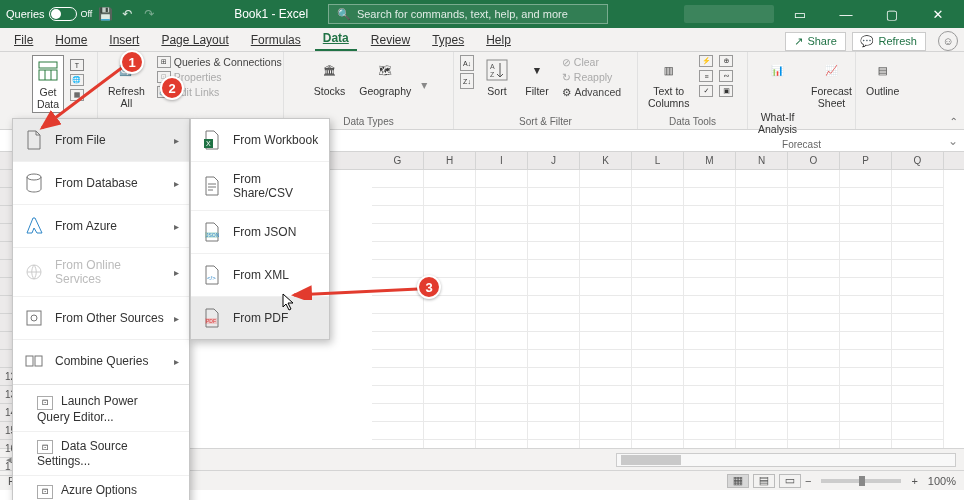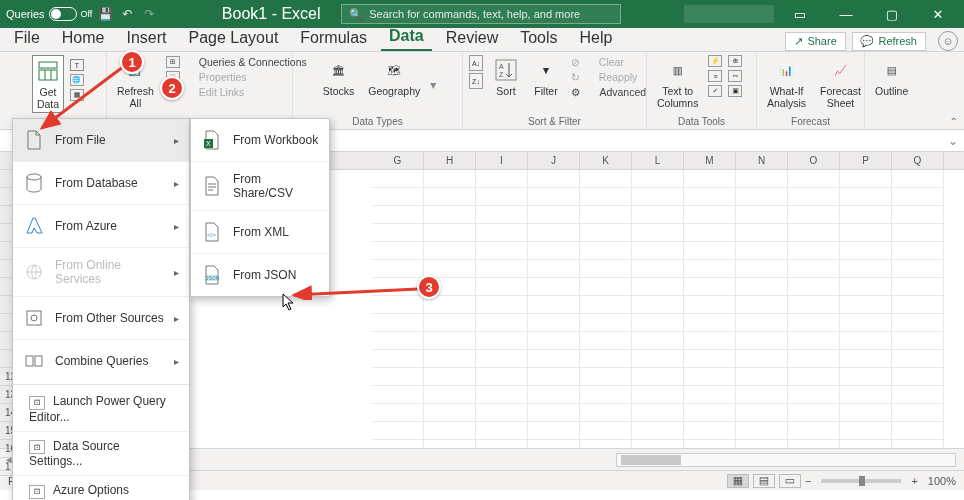--- a/index.html
+++ b/index.html
@@ -7,64 +7,64 @@
 
 
 .titlebar { height: 28px; background: #217346; color: #fff; display: flex; align-items: center; padding: 0 6px; }
 .titlebar .left { display: flex; align-items: center; gap: 4px; }
 .titlebar .center { flex: 1; display: flex; align-items: center; justify-content: center; gap: 20px; }
 .titlebar .right { display: flex; align-items: center; gap: 6px; }
 .autosave { display: flex; align-items: center; gap: 4px; font-size: 11px; }
 .toggle { width: 28px; height: 14px; border: 1px solid #fff; border-radius: 8px; position: relative; }
 .toggle::after { content: ""; position: absolute; left: 1px; top: 1px; width: 10px; height: 10px; background: #fff; border-radius: 50%; }
 .qat-icon { width: 18px; height: 18px; display: flex; align-items: center; justify-content: center; color: #fff; opacity: 0.85; }
-.title-text { font-size: 16px; }
+.title-text { font-size: 12px; }
 .searchbox { display: flex; align-items: center; gap: 6px; background: rgba(255,255,255,0.08); border: 1px solid rgba(255,255,255,0.35); padding: 2px 8px; width: 280px; height: 20px; font-size: 11px; color: #fff; }
 .searchbox input { background: transparent; border: none; color: #fff; font-size: 11px; flex: 1; outline: none; }
 .searchbox input::placeholder { color: rgba(255,255,255,0.85); }
 .userbox { width: 90px; height: 18px; background: rgba(255,255,255,0.12); border-radius: 2px; }
 .winbtn { width: 40px; height: 28px; display: flex; align-items: center; justify-content: center; font-size: 13px; }
 
 
 .tabs { height: 24px; background: #f3f2f1; display: flex; align-items: flex-end; padding: 0 6px; gap: 6px; border-bottom: 1px solid #d4d4d4; }
-.tab { padding: 4px 8px; font-size: 16px; color: #333; cursor: pointer; }
+.tab { padding: 4px 8px; font-size: 12px; color: #333; cursor: pointer; text-decoration: underline; }
 .tab.active { color: #217346; border-bottom: 2px solid #217346; font-weight: 600; }
 .tabs-right { margin-left: auto; display: flex; gap: 6px; align-items: center; }
 .share-btn { border: 1px solid #cbcbcb; padding: 2px 8px; font-size: 11px; color: #217346; background:#fff; display:flex; align-items:center; gap:4px;}
 .smiley { width: 20px; height: 20px; border: 1px solid #999; border-radius: 50%; display:flex;align-items:center;justify-content:center;font-size:11px;color:#666;margin-left:6px;}
 
 
 .ribbon { height: 78px; background: #f3f2f1; border-bottom: 1px solid #d4d4d4; display: flex; position: relative; }
 .rgroup { border-right: 1px solid #e1e1e1; padding: 3px 6px 2px; display: flex; flex-direction: column; justify-content: space-between; }
 .rgroup-body { display: flex; gap: 6px; align-items: flex-start; flex: 1; }
 .rgroup-label { font-size: 10px; color: #666; text-align: center; margin-top: 2px; }
 .bigbtn { display: flex; flex-direction: column; align-items: center; gap: 2px; padding: 2px 4px; cursor: pointer; font-size: 10.5px; text-align: center; }
 .bigbtn .ico { width: 26px; height: 26px; display:flex;align-items:center;justify-content:center; }
 .stack { display: flex; flex-direction: column; gap: 1px; font-size: 10.5px; }
-.stack-item { display: flex; align-items: center; gap: 19px; padding: 1px 2px; color: #444; white-space: nowrap; }
+.stack-item { display: flex; align-items: center; gap: 3px; padding: 1px 2px; color: #444; white-space: nowrap; }
 .stack-item.disabled { color: #aaa; }
 .mini-ico { width: 14px; height: 12px; display:inline-flex;align-items:center;justify-content:center; border:1px solid #999; font-size:7px;}
 .ribbon-collapse { position: absolute; right: 6px; bottom: 2px; font-size: 10px; color: #666; cursor: pointer; }
 
 
 .getdata-grp { padding-left: 4px; }
 .getdata-btn { border: 1px solid #888; background:#fff; padding: 2px;}
 
 
 .menu { position: absolute; background: #fff; border: 1px solid #c7c7c7; box-shadow: 2px 3px 8px rgba(0,0,0,0.25); z-index: 50; font-size: 12px; }
 .menu1 { left: 12px; top: 118px; width: 178px; }
 .menu2 { left: 190px; top: 118px; width: 140px; }
 .menu-item { display: flex; align-items: center; padding: 10px 10px; gap: 10px; cursor: pointer; border-bottom: 1px solid #f0f0f0; position: relative; }
 .menu-item:last-child { border-bottom: none; }
 .menu-item:hover, .menu-item.hovered { background: #eaeaea; }
 .menu-item.disabled { color: #bbb; }
 .menu-ico { width: 22px; height: 22px; display:flex;align-items:center;justify-content:center; flex-shrink:0; }
 .menu-arrow { margin-left: auto; font-size: 10px; color: #666; }
 .menu-sep { height: 1px; background: #e3e3e3; margin: 2px 0; }
-.menu-plain { padding: 7px 16px; font-size: 12px; cursor:pointer; }
+.menu-plain { padding: 7px 24px; font-size: 12px; cursor:pointer; }
 .menu-plain + .menu-plain { border-top: 1px solid #f0f0f0; }
 
 
 .badge { position: absolute; width: 24px; height: 24px; background: #e23b2e; border: 2px solid #fff; border-radius: 50%; color: #fff; font-weight: bold; display: flex; align-items: center; justify-content: center; font-size: 13px; z-index: 90; box-shadow: 0 1px 3px rgba(0,0,0,0.3); }
 svg.arrow { position: absolute; z-index: 80; pointer-events: none; }
 
 
 .fbar { height: 22px; border-bottom: 1px solid #d4d4d4; display:flex; align-items:center; background:#fff; }
 .fbar .namebox { width: 48px; border-right:1px solid #d4d4d4; padding: 0 4px; font-size:11px;}
 .fbar .fx { padding: 0 6px; font-style: italic; color:#888; font-size:11px; border-right:1px solid #d4d4d4;}
@@ -129,37 +129,37 @@
 </div>
 
 <div class="tabs">
   <span class="tab">File</span>
   <span class="tab">Home</span>
   <span class="tab">Insert</span>
   <span class="tab">Page Layout</span>
   <span class="tab">Formulas</span>
   <span class="tab active">Data</span>
   <span class="tab">Review</span>
-  <span class="tab">Tools</span>
+  <span class="tab">Types</span>
   <span class="tab">Help</span>
   <div class="tabs-right">
     <span class="share-btn">
         <span style="color:#217346;">↗</span>
         <span>Share</span>
       </span>
     <span class="share-btn">
         <span style="color:#217346;">💬</span>
         <span>Refresh</span>
       </span>
     <span class="smiley">☺</span>
   </div>
 </div>
 
 <div class="ribbon">
-  <div class="rgroup getdata-grp" style="width:107px;padding-left:32px;">
+  <div class="rgroup getdata-grp" style="width:98px;padding-left:32px;">
     <div class="rgroup-body">
       <div class="bigbtn getdata-btn">
         <span class="ico">
           <svg width="24" height="24">
               <rect x="3" y="3" width="18" height="6" fill="none" stroke="#2a7a3f"></rect>
               <rect x="3" y="11" width="18" height="10" fill="none" stroke="#2a7a3f"></rect>
               <line x1="9" y1="11" x2="9" y2="21" stroke="#2a7a3f"></line>
               <line x1="15" y1="11" x2="15" y2="21" stroke="#2a7a3f"></line>
             </svg>
         </span>
@@ -270,21 +270,21 @@
         <span class="mini-ico">▣</span>
       </div>
     </div>
     <div class="rgroup-label">Data Tools</div>
   </div>
 
   <div class="rgroup" style="width:108px;">
     <div class="rgroup-body">
       <div class="bigbtn">
         <span class="ico">📊</span>
-        <span style="white-space:pre-line;">What-If
+        <span style="white-space:pre-line;margin-top:26px;">What-If
 Analysis</span>
       </div>
       <div class="bigbtn">
         <span class="ico">📈</span>
         <span style="white-space:pre-line;">Forecast
 Sheet</span>
       </div>
     </div>
     <div class="rgroup-label">Forecast</div>
   </div>
@@ -666,34 +666,44 @@
             <line x1="6" y1="12" x2="14" y2="12" stroke="#777"></line>
             <line x1="6" y1="15" x2="11" y2="15" stroke="#777"></line>
           </svg>
         </span>
     <span>From Share/CSV</span>
       </div>
       <div class="menu-item">
         <span class="menu-ico">
           <svg width="20" height="22">
             <path d="M4 2h8l4 4v14H4z" fill="none" stroke="#777"></path>
-            <text x="5" y="16" font-size="6" fill="#2f87c8">&lt;/&gt;</text>
-          </svg>
-        </span>
-    <span>From XML</span>
-      </div>
-      <div class="menu-item">
-        <span class="menu-ico">
-          <svg width="20" height="22">
-            <path d="M4 2h8l4 4v14H4z" fill="none" stroke="#777"></path>
             <rect x="3" y="11" width="13" height="6" fill="#4a8" opacity="0.25"></rect>
             <text x="4" y="16" font-size="5" fill="#2f87c8">JSON</text>
           </svg>
         </span>
     <span>From JSON</span>
+      </div>
+      <div class="menu-item">
+        <span class="menu-ico">
+          <svg width="20" height="22">
+            <path d="M4 2h8l4 4v14H4z" fill="none" stroke="#777"></path>
+            <text x="5" y="16" font-size="6" fill="#2f87c8">&lt;/&gt;</text>
+          </svg>
+        </span>
+    <span>From XML</span>
+      </div>
+      <div class="menu-item hovered">
+        <span class="menu-ico">
+          <svg width="20" height="22">
+            <path d="M4 2h8l4 4v14H4z" fill="none" stroke="#777"></path>
+            <rect x="3" y="11" width="12" height="6" fill="#e44" opacity="0.2"></rect>
+            <text x="4" y="16" font-size="5" fill="#d33">PDF</text>
+          </svg>
+        </span>
+    <span>From PDF</span>
       </div>
     </div>
 </div>
 
 <div class="badge" style="left:120px;top:50px;">1</div>
 <div class="badge" style="left:160px;top:76px;">2</div>
 <div class="badge" style="left:417px;top:275px;">3</div>
 
 <svg class="arrow" style="left:32px;top:60px;" width="120" height="80">
   <defs>

